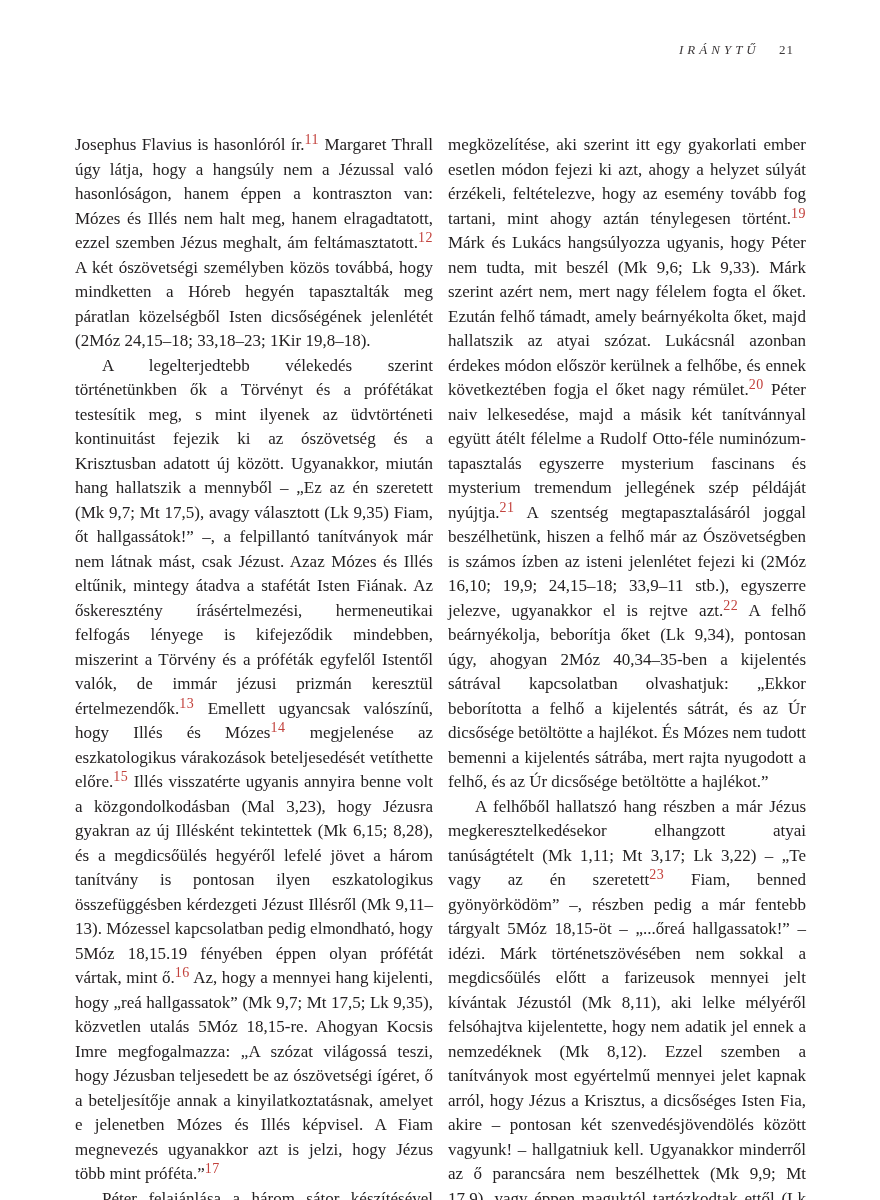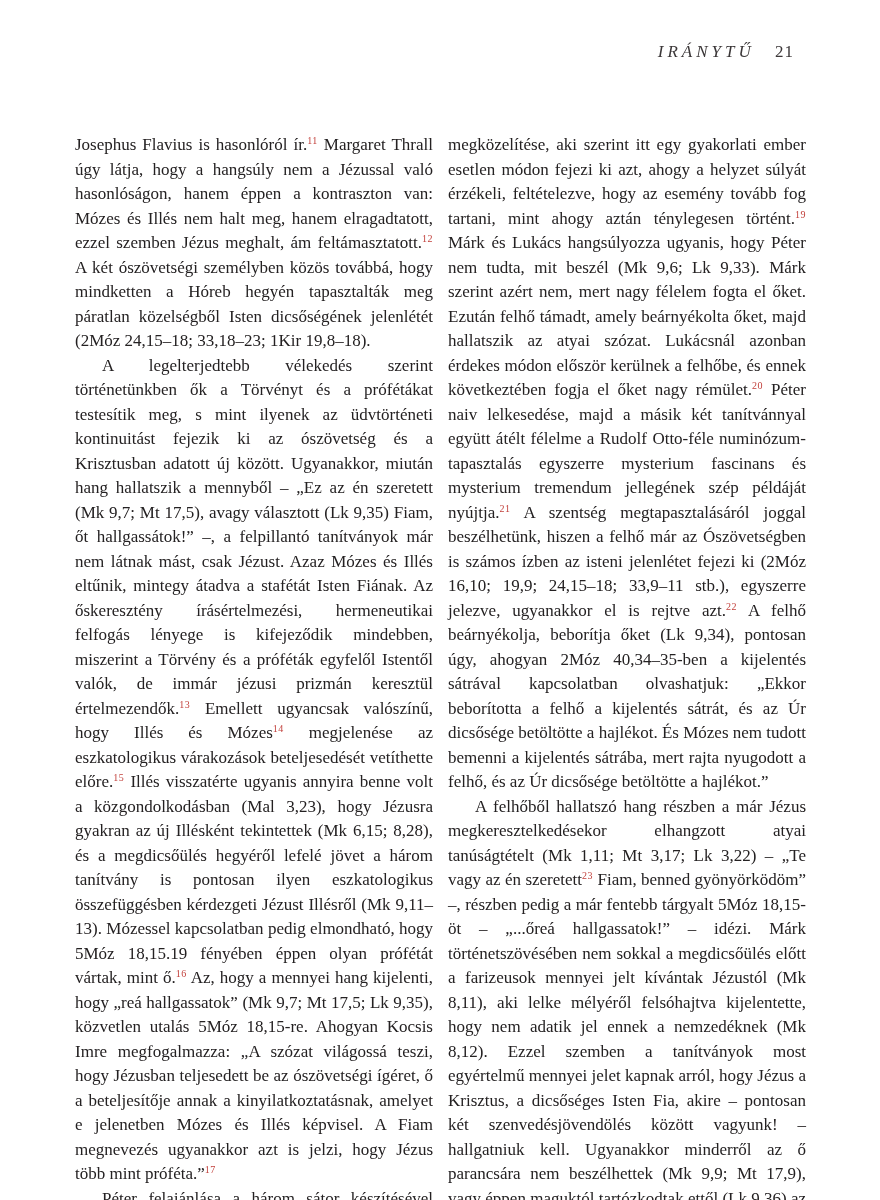--- a/index.html
+++ b/index.html
@@ -13,21 +13,21 @@
     height: 1200px;
     background: #ffffff;
     overflow: hidden;
     font-family: "Liberation Serif", serif;
     color: var(--body-color, #242122);
   }
   .running-head {
     position: absolute;
     top: 42px;
     right: 86px;
-    font-size: 17px;
+    font-size: 13px;
     color: var(--header-color, #3b3738);
     white-space: nowrap;
   }
   .running-head .journal {
     font-style: italic;
     letter-spacing: 4px;
     text-transform: uppercase;
   }
   .running-head .pagenum {
     margin-left: 16px;
@@ -52,21 +52,21 @@
   .column p {
     margin: 0;
   }
   .column p.indent {
     text-indent: 27px;
   }
   .i {
   }
   .sup {
     color: var(--footnote-color, #c2413c);
-    font-size: 10px;
+    font-size: 14px;
     line-height: 0;
     position: relative;
     top: -6px;
     letter-spacing: 0.5px;
   }
 </style>
 </head>
 <body style="background: rgb(255, 255, 255);">
 
 <div class="page">

